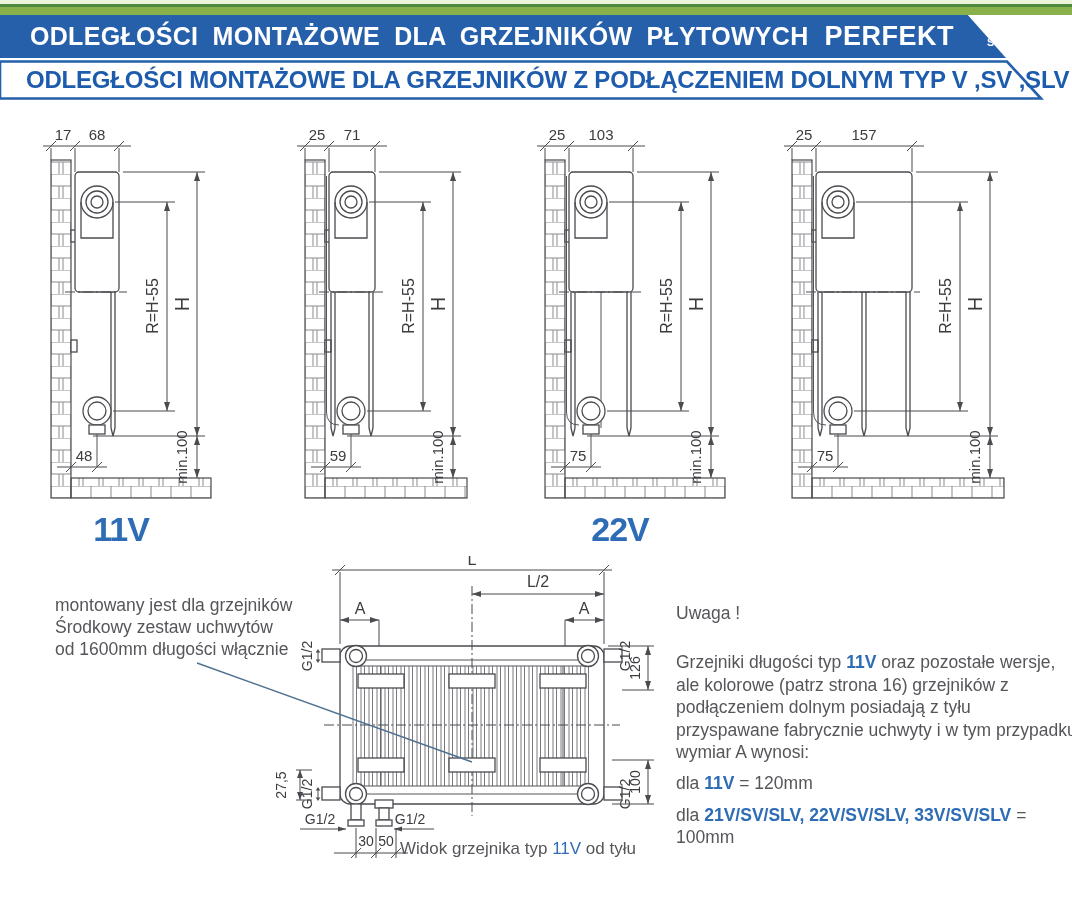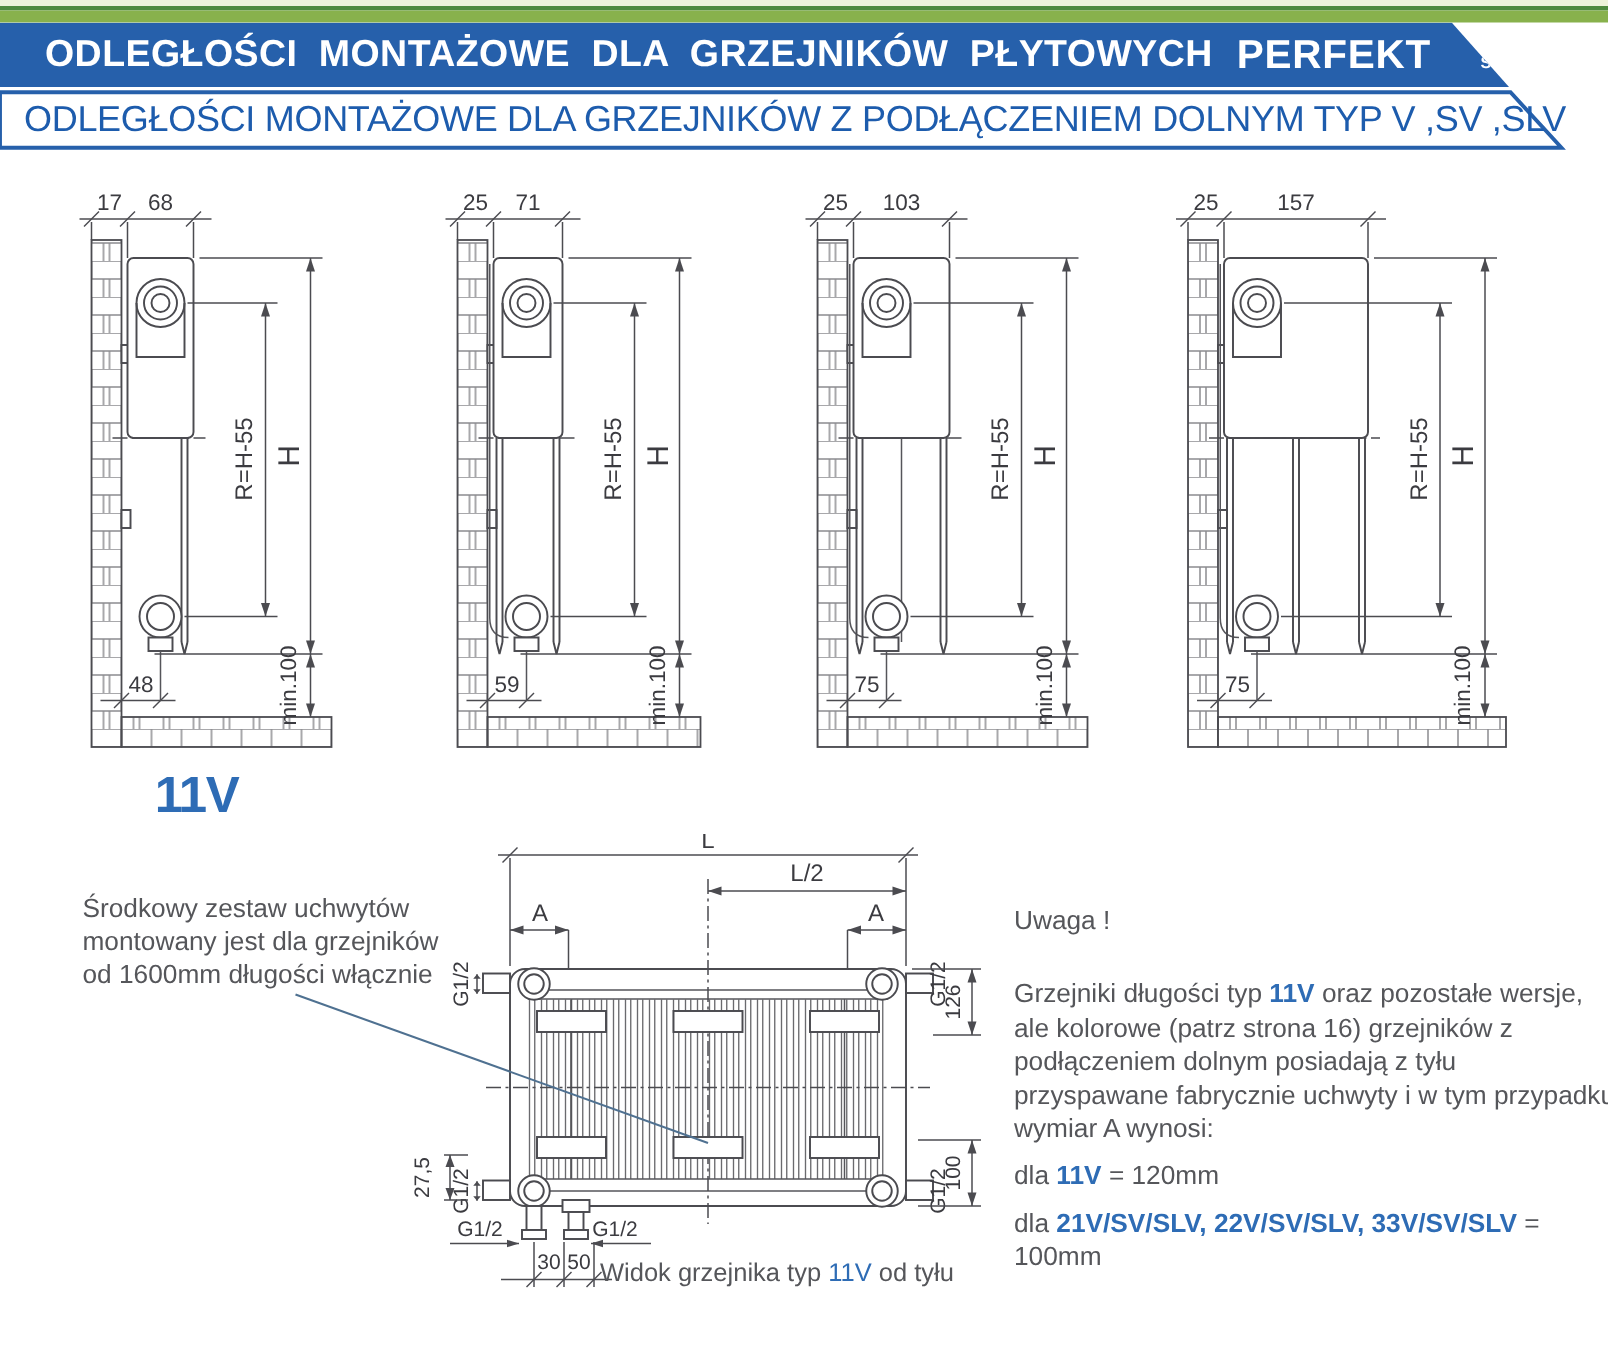--- a/index.html
+++ b/index.html
@@ -12,22 +12,22 @@
   
   .banner{position:absolute;left:0;top:15px;width:1006px;height:43px;background:#2660ab;
           clip-path:polygon(0 0,96.2% 0,100% 100%,0 100%);
           display:flex;align-items:center;padding-left:30px;box-sizing:border-box;}
   .banner-title{color:#fff;font-size:25px;font-weight:bold;letter-spacing:.3px;word-spacing:7px;white-space:nowrap;}
   .logo{display:flex;align-items:flex-end;margin-left:16px;position:relative;gap:32px;}
   .logo-main{color:#fff;font-size:27px;font-weight:bold;letter-spacing:.5px;line-height:1;}
   .logo-sub{color:#fff;font-size:11px;font-weight:bold;letter-spacing:.5px;line-height:1;margin-left:1px;margin-bottom:2px;}
   .logo-swirl{position:absolute;right:34px;top:-9px;}
   .subbanner{position:absolute;left:0;top:60px;width:1045px;height:40px;}
-  .subbanner-text{position:absolute;left:16px;top:63px;width:990px;height:34px;display:flex;align-items:center;
-                  color:#1d5cad;font-size:24px;font-weight:400;letter-spacing:-.2px;white-space:nowrap;}
+  .subbanner-text{position:absolute;left:26px;top:63px;width:990px;height:34px;display:flex;align-items:center;
+                  color:#1d5cad;font-size:24px;font-weight:700;letter-spacing:-.2px;white-space:nowrap;}
   
   .diag{position:absolute;top:126px;}
   .diag-label{margin-top:4px;text-align:center;color:#2e6cb5;font-size:34px;font-weight:600;letter-spacing:-1px;}
   svg text{font-family:"Liberation Sans","DejaVu Sans",sans-serif;fill:#3b3b40;}
   .ln{stroke:#4b4b50;stroke-width:1.3;fill:none;}
   .lnw{stroke:#4b4b50;stroke-width:1.3;fill:#fff;}
   .thin{stroke:#55555a;stroke-width:1;fill:none;}
   .dim{stroke:#4b4b50;stroke-width:1;fill:none;}
   .arr{fill:#4b4b50;stroke:none;}
   .dd{stroke:#4b4b50;stroke-width:1;fill:none;stroke-dasharray:10 3 2 3;}
@@ -62,21 +62,21 @@
       </span>
       <span class="logo-sub">SYSTEM</span>
     </span>
   </div>
 
   <svg class="subbanner" width="1045" height="40">
     <polygon points="0,1.5 1007,1.5 1041,38.5 0,38.5" fill="#ffffff" stroke="#2660ab" stroke-width="2.6"></polygon>
   </svg>
   <div class="subbanner-text">ODLEGŁOŚCI MONTAŻOWE DLA GRZEJNIKÓW Z PODŁĄCZENIEM DOLNYM TYP V ,SV ,SLV</div>
 
-  <div class="diag" style="left:11px;width:240px;">
+  <div class="diag" style="left:1px;width:240px;">
     <svg width="240" height="376" viewBox="0 0 240 376">
       <defs>
         <pattern id="bw1" width="20" height="24" patternUnits="userSpaceOnUse">
           <path d="M0 0 H20 M0 12 H20 M10 0 V12 M2 12 V24 M18 12 V24" stroke="#8b8b90" stroke-width="1" fill="none"></path>
         </pattern>
       </defs>
 
       <line class="dim" x1="42" y1="20" x2="130" y2="20"></line>
       <line class="dim" x1="45" y1="25" x2="55" y2="15"></line>
         <line class="dim" x1="69" y1="25" x2="79" y2="15"></line>
@@ -249,20 +249,21 @@
         <line class="dim" x1="92" y1="310" x2="224" y2="310"></line>
       <line class="dim" x1="216" y1="46" x2="216" y2="310"></line>
       <polygon class="arr" points="213,55 216,46 219,55"></polygon>
         <polygon class="arr" points="213,301 216,310 219,301"></polygon>
       <text class="t20" transform="translate(208 178) rotate(-90)" text-anchor="middle">H</text>
       <line class="dim" x1="216" y1="310" x2="216" y2="352"></line>
       <polygon class="arr" points="213,319 216,310 219,319"></polygon>
         <polygon class="arr" points="213,343 216,352 219,343"></polygon>
       <text class="t15" transform="translate(206 331) rotate(-90)" text-anchor="middle">min.100</text>
     </svg>
+    <div class="diag-label">22V</div>
   </div>
 
   <div class="diag" style="left:742px;width:300px;">
     <svg width="300" height="376" viewBox="0 0 300 376">
       <defs>
         <pattern id="bw4" width="20" height="24" patternUnits="userSpaceOnUse">
           <path d="M0 0 H20 M0 12 H20 M10 0 V12 M2 12 V24 M18 12 V24" stroke="#8b8b90" stroke-width="1" fill="none"></path>
         </pattern>
       </defs>
       <line class="dim" x1="42" y1="20" x2="182" y2="20"></line>
@@ -318,22 +319,22 @@
       <line class="dim" x1="248" y1="310" x2="248" y2="352"></line>
       <polygon class="arr" points="245,319 248,310 251,319"></polygon>
         <polygon class="arr" points="245,343 248,352 251,343"></polygon>
       <text class="t15" transform="translate(238 331) rotate(-90)" text-anchor="middle">min.100</text>
     </svg>
   </div>
 
   <div class="bottom">
 
     <div class="bracket-note">
+      <div>montowany jest dla grzejników</div>
       <div>Środkowy zestaw uchwytów</div>
-      <div>montowany jest dla grzejników</div>
       <div>od 1600mm długości włącznie</div>
     </div>
 
     <svg class="rear" width="400" height="314" viewBox="0 0 400 314">
       <defs>
         <pattern id="fins" width="8" height="10" patternUnits="userSpaceOnUse">
           <path d="M1 0 V10 M4.5 0 V10" stroke="#6a6a6e" stroke-width="0.9" fill="none"></path>
         </pattern>
       </defs>
 

